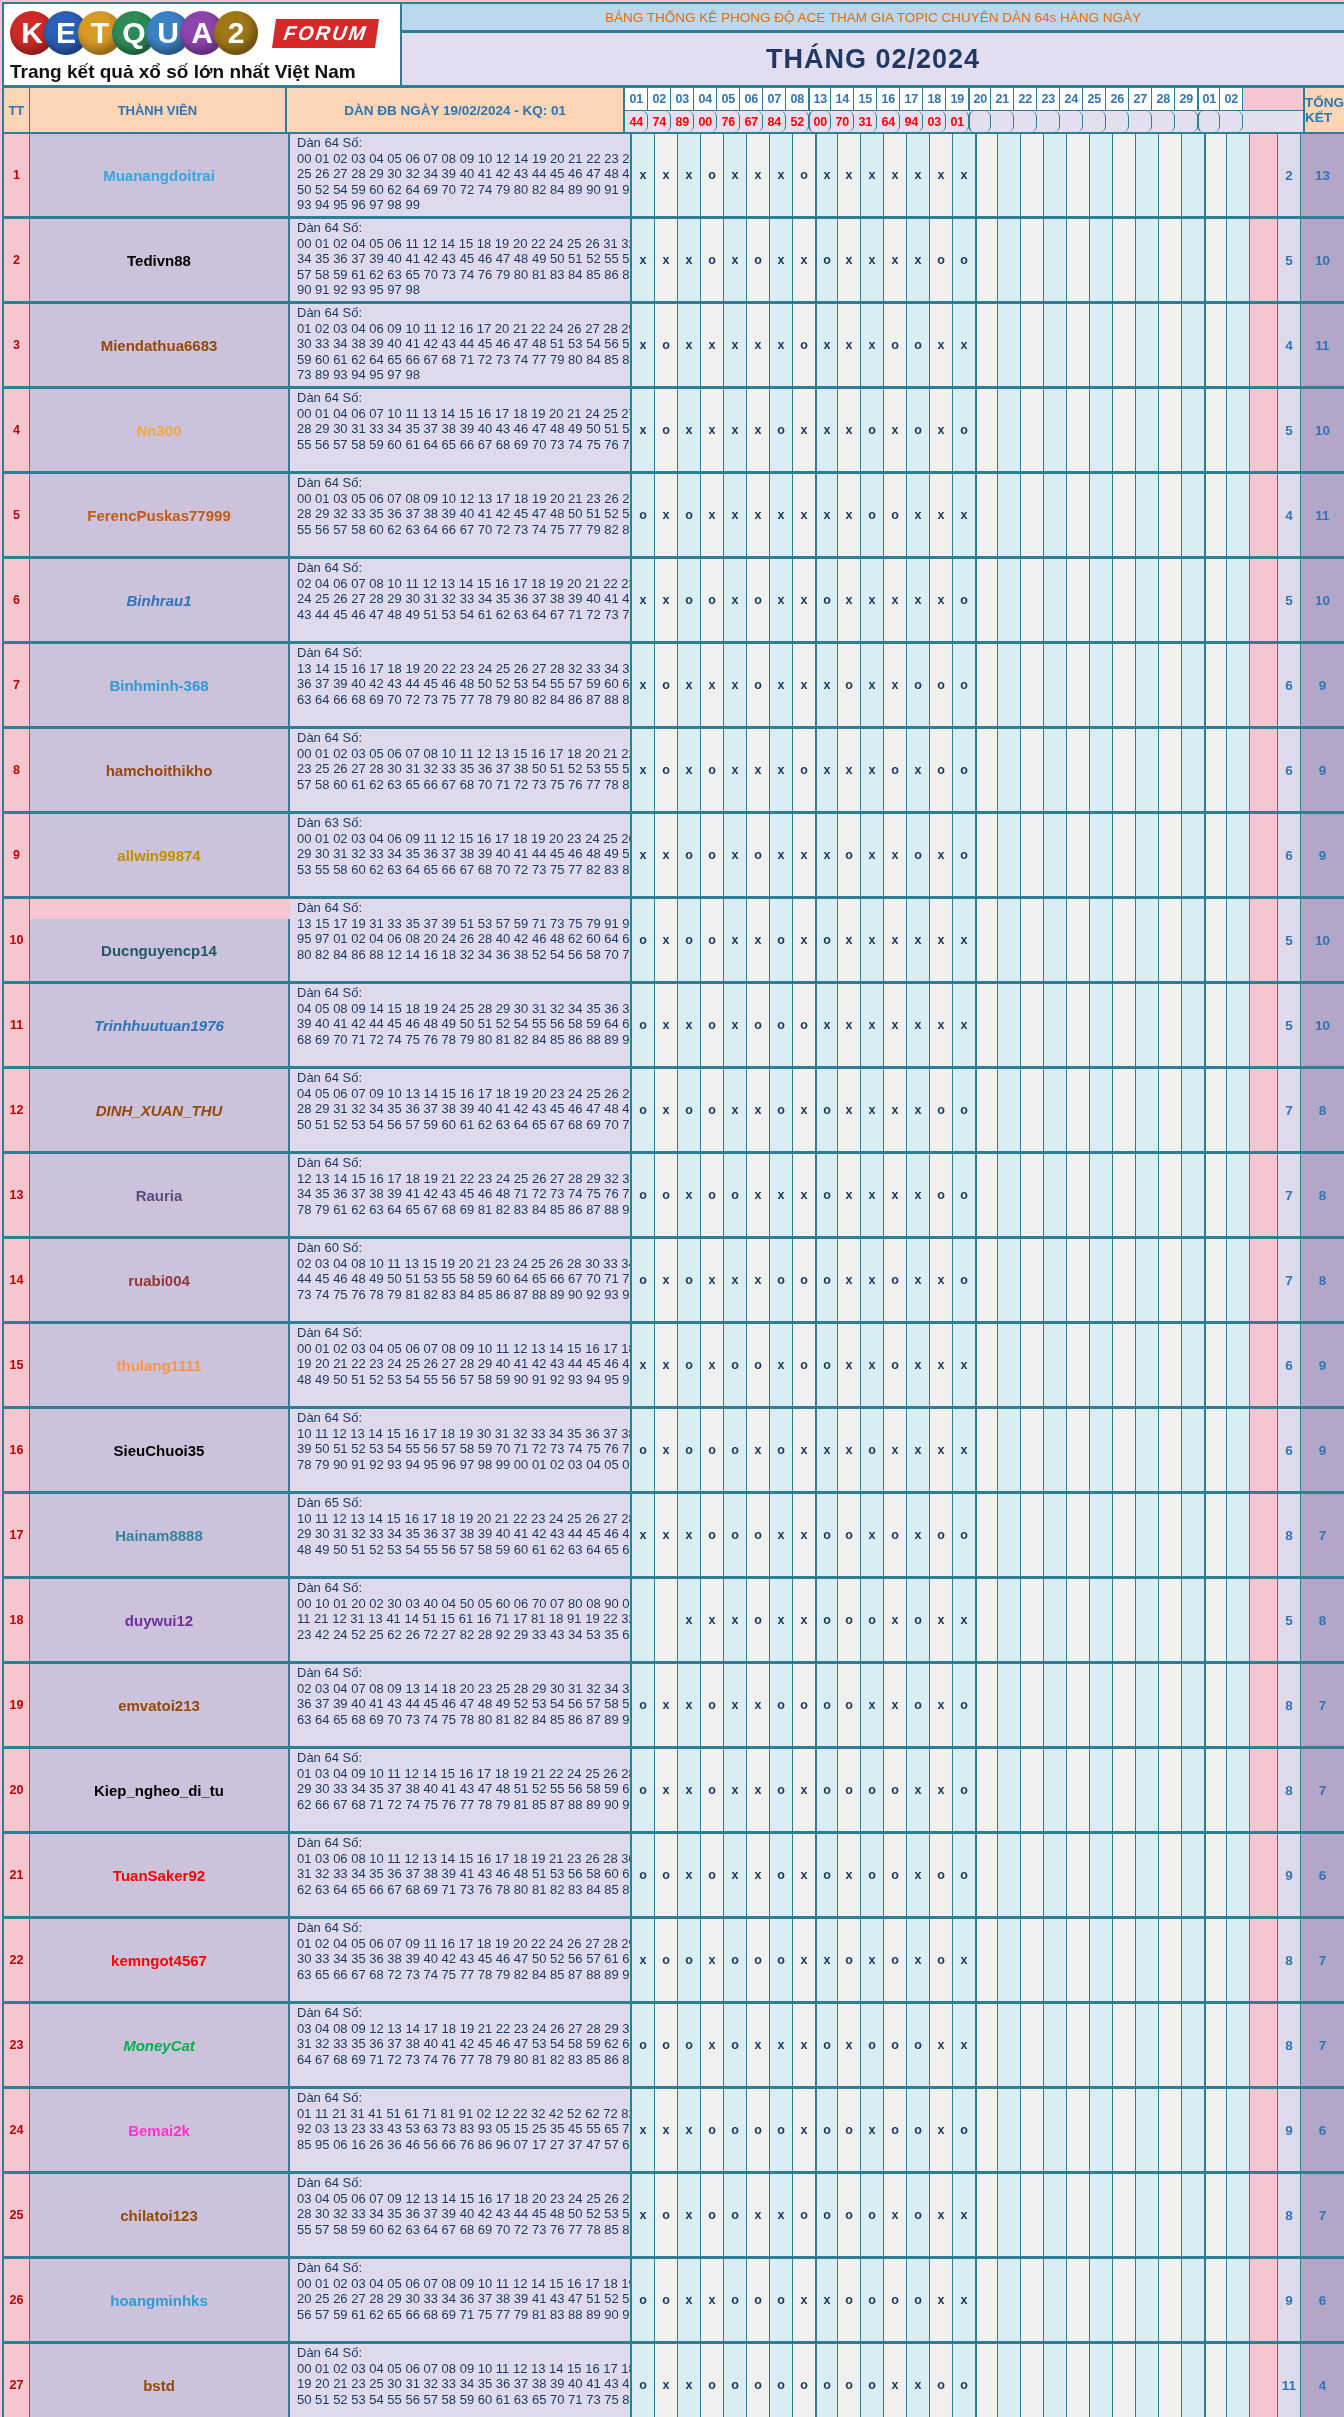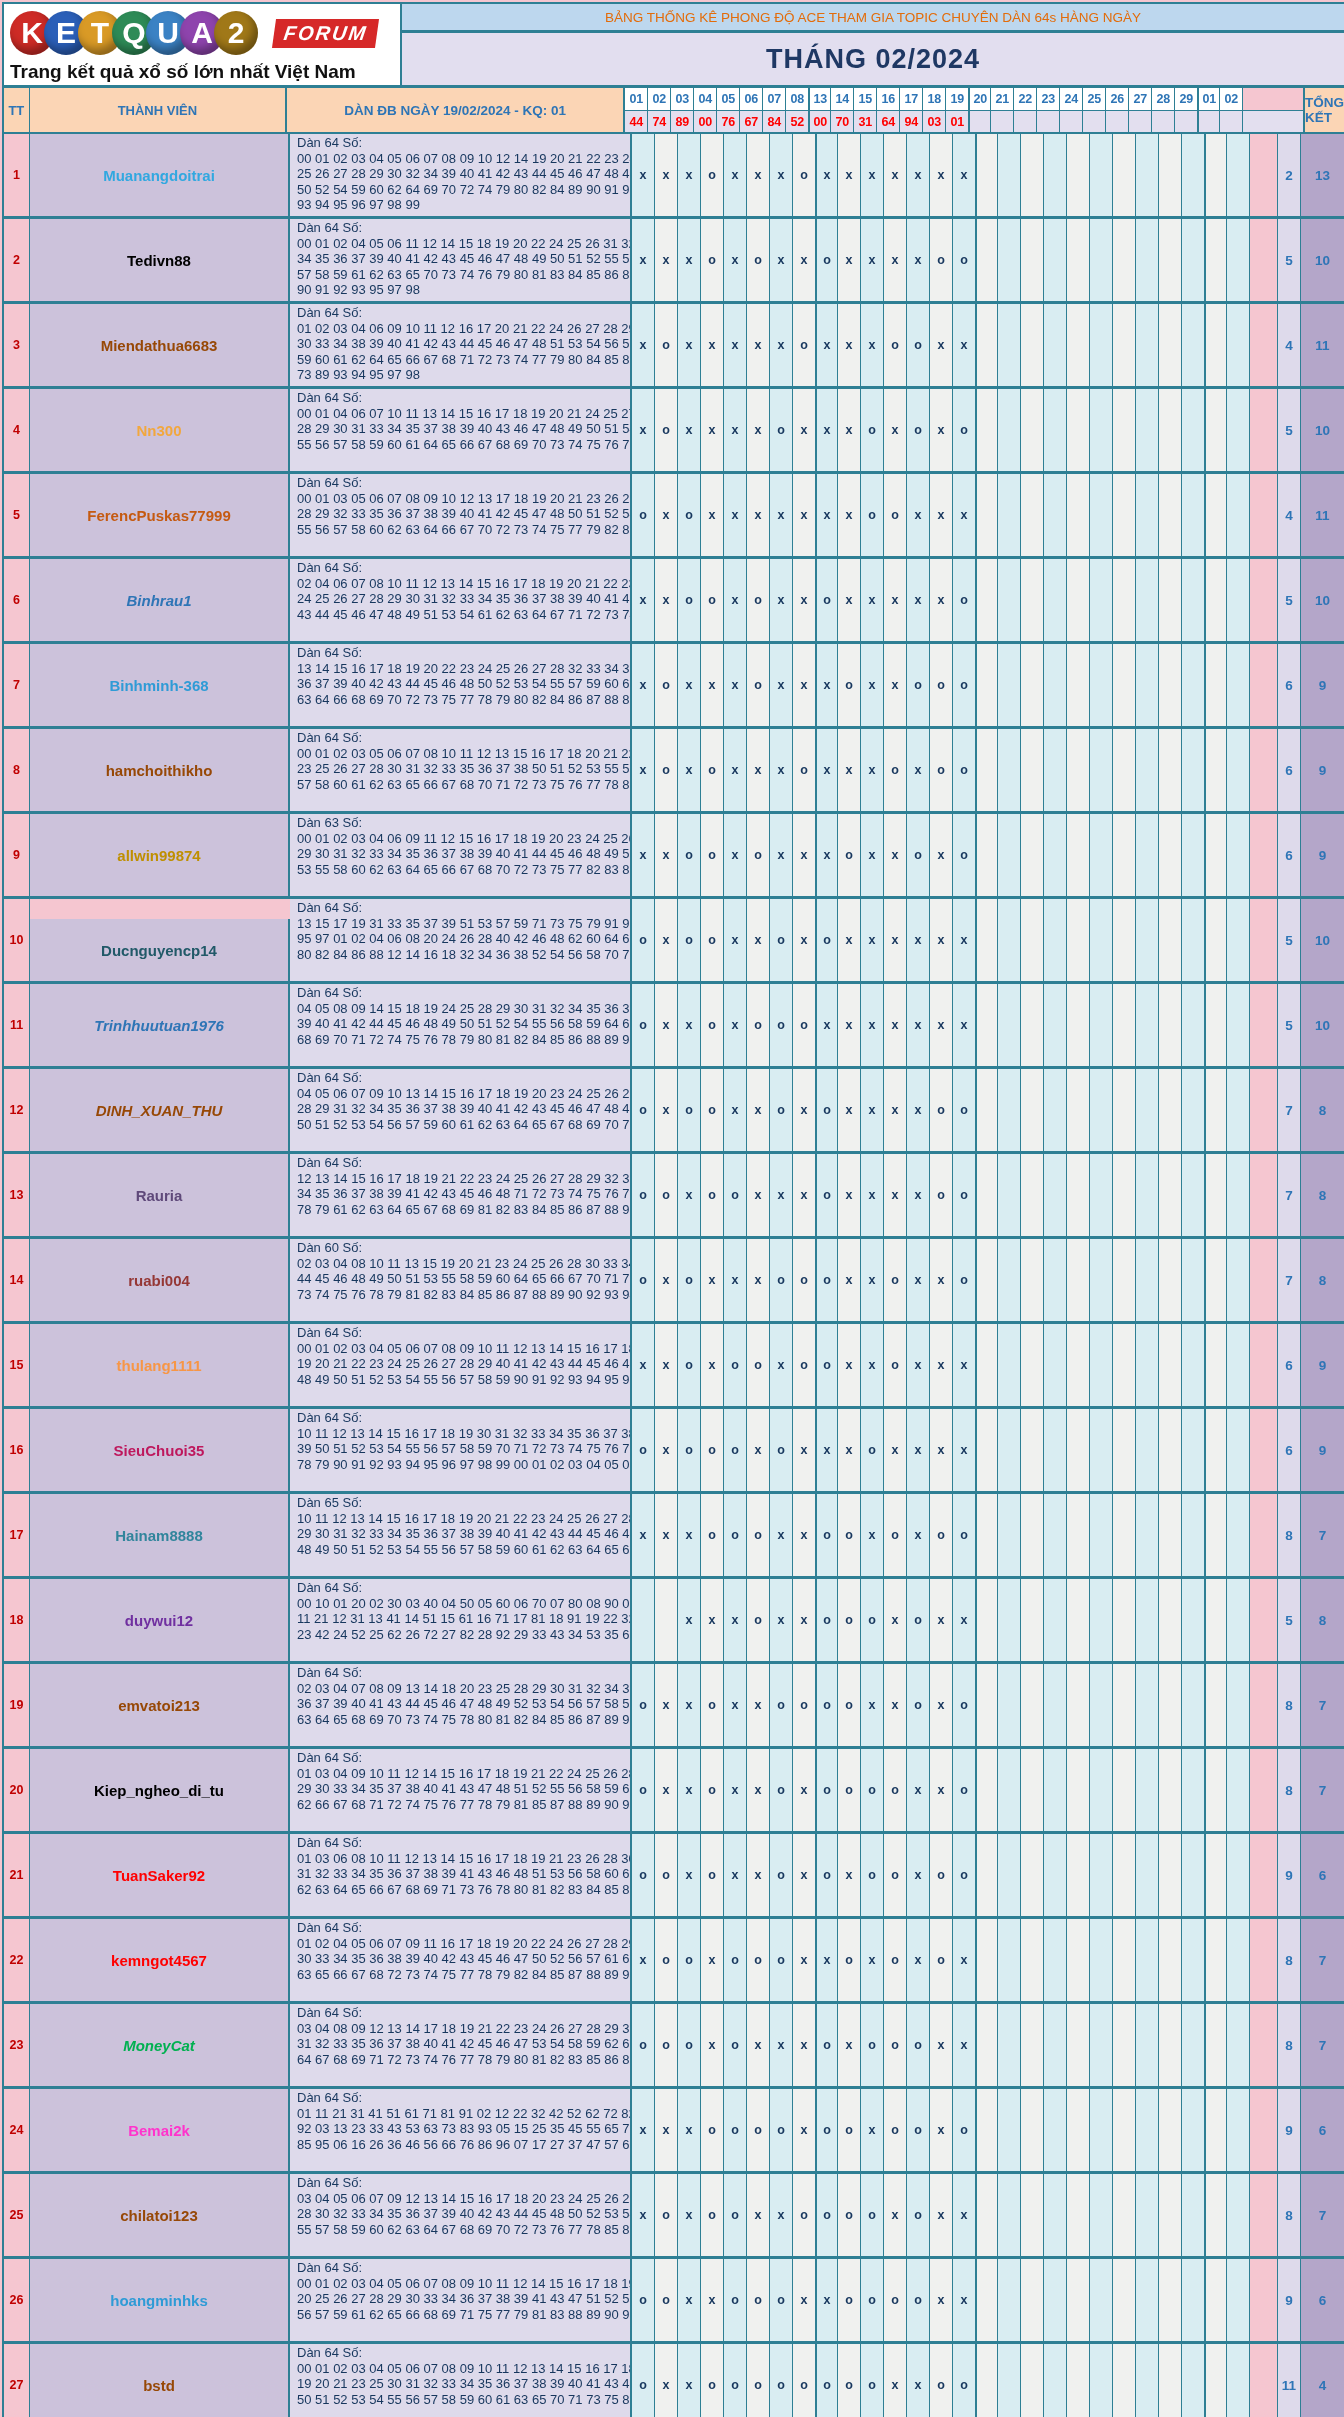--- a/index.html
+++ b/index.html
@@ -50,21 +50,21 @@
   .date-row { display:flex; height:22px; }
   .result-row { display:flex; flex:1; background:#E3DFEF; border-top:1px solid #2E7F94; }
   .date-cell {
     width:23px; box-sizing:border-box; border-right:1px solid #2E7F94; background:#fff;
     color:#2E75B6; font-weight:bold; font-size:12.5px;
     display:flex; align-items:center; justify-content:center;
   }
   .result-cell {
     width:23px; box-sizing:border-box; border-right:1px solid #2E7F94;
     color:#FF0000; font-weight:bold; font-size:12.5px;
-    display:flex; align-items:center; justify-content:center;
+    display:flex; align-items:center; justify-content:center;border-radius:6px;
   }
   .h-total { flex:1; border-left:2px solid #2E7F94; font-size:13.5px; }
   
   .grid-row { display:flex; height:82px; border-bottom:3px solid #2E7F94; box-sizing:content-box; }
   .c-tt {
     width:26px; background:#F5C6D0; border-right:1px solid #2E7F94;
     color:#C00000; font-weight:bold; font-size:12.5px;
     display:flex; align-items:center; justify-content:center; box-sizing:border-box;
   }
   .c-name {
@@ -805,21 +805,21 @@
           <div class="mark-cell mc-b"></div>
           <div class="mark-cell mc-a"></div>
           <div class="mark-cell mc-b grp"></div>
           <div class="mark-cell mc-a"></div>
         </div>
         <div class="c-tot1">6</div>
         <div class="c-tot2">9</div>
       </div>
       <div class="grid-row">
         <div class="c-tt">16</div>
-        <div class="c-name" style="color: #be185d;">SieuChuoi35</div>
+        <div class="c-name" style="color: #000000;">SieuChuoi35</div>
         <div class="c-dan">
           <div class="">Dàn 64 Số:</div>
           <div class="">10 11 12 13 14 15 16 17 18 19 30 31 32 33 34 35 36 37 38</div>
           <div class="">39 50 51 52 53 54 55 56 57 58 59 70 71 72 73 74 75 76 77</div>
           <div class="">78 79 90 91 92 93 94 95 96 97 98 99 00 01 02 03 04 05 06</div>
         </div>
         <div class="c-marks">
           <div class="mark-cell mc-a">o</div>
           <div class="mark-cell mc-b">x</div>
           <div class="mark-cell mc-a">o</div>

